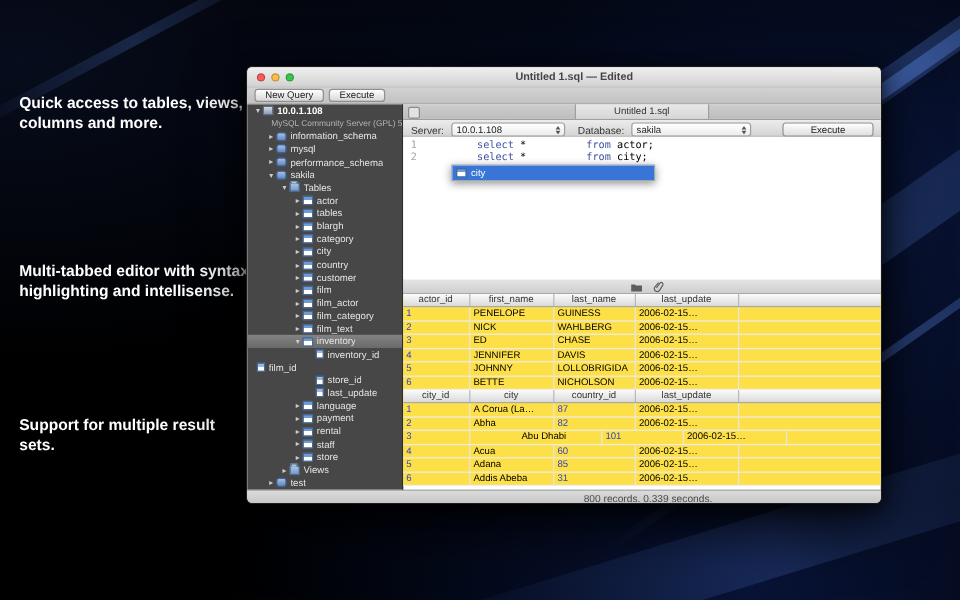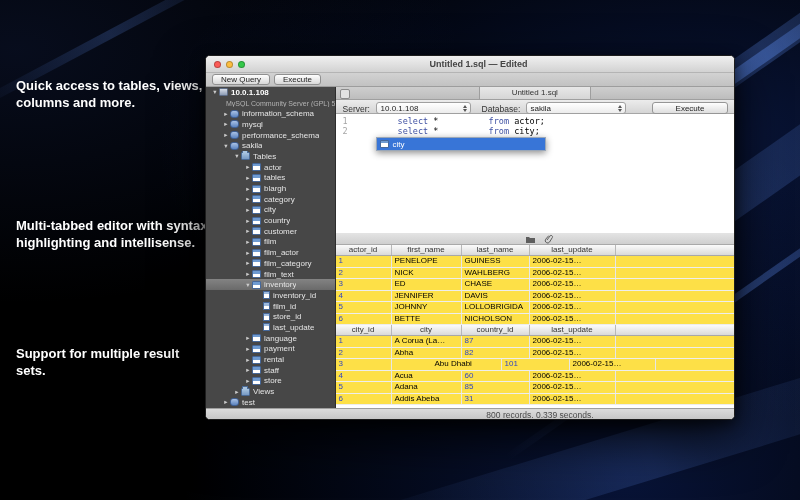--- a/index.html
+++ b/index.html
@@ -249,21 +249,21 @@
             <div class="trow sel" style="padding-left: 38px;">
               <span class="disc">▾</span>
               <span class="ticon table-icon"></span>
               <span class="tlabel">inventory</span>
             </div>
             <div class="trow" style="padding-left: 49px;">
               <span class="disc"></span>
               <span class="ticon column-icon"></span>
               <span class="tlabel">inventory_id</span>
             </div>
-            <div class="trow" style="padding-left: 49px;">
+            <div class="trow" style="">
               <span class="disc"></span>
               <span class="ticon column-icon"></span>
               <span class="tlabel">film_id</span>
             </div>
             <div class="trow" style="padding-left: 49px;">
               <span class="disc"></span>
               <span class="ticon column-icon"></span>
               <span class="tlabel">store_id</span>
             </div>
             <div class="trow" style="padding-left: 49px;">

